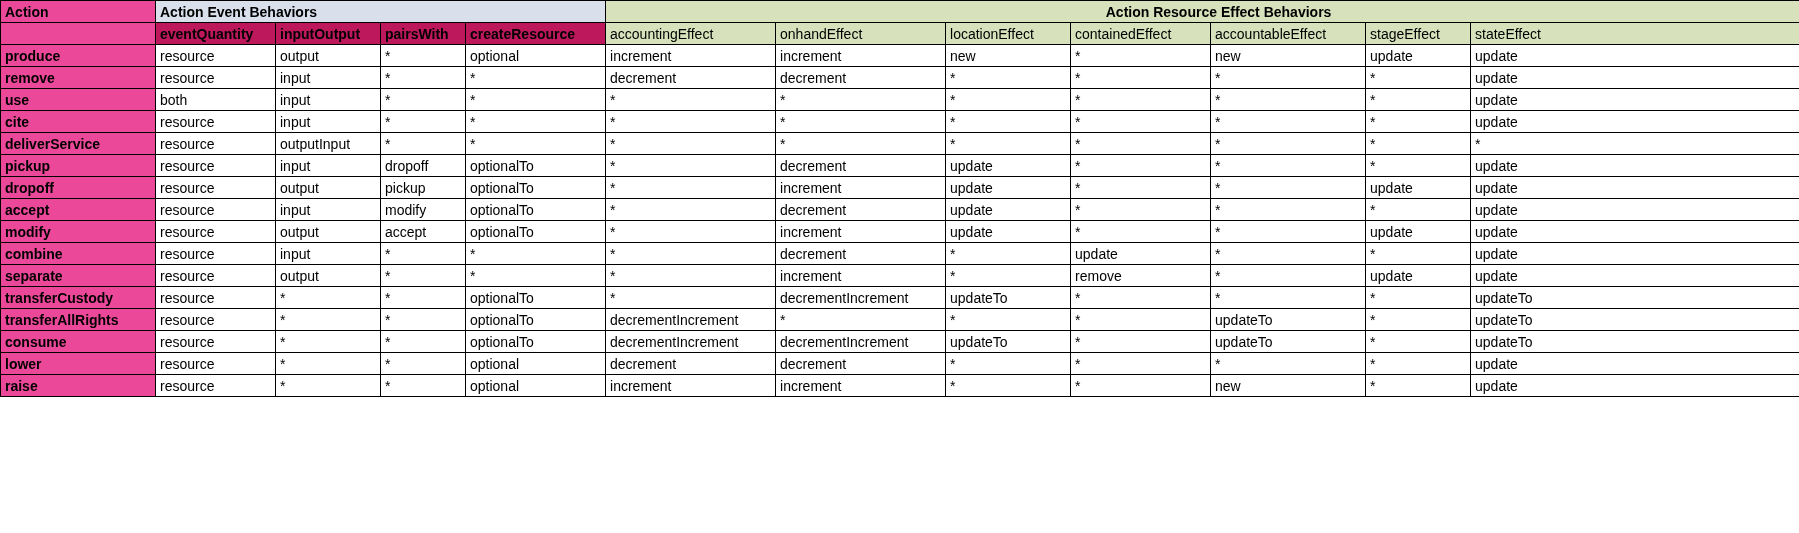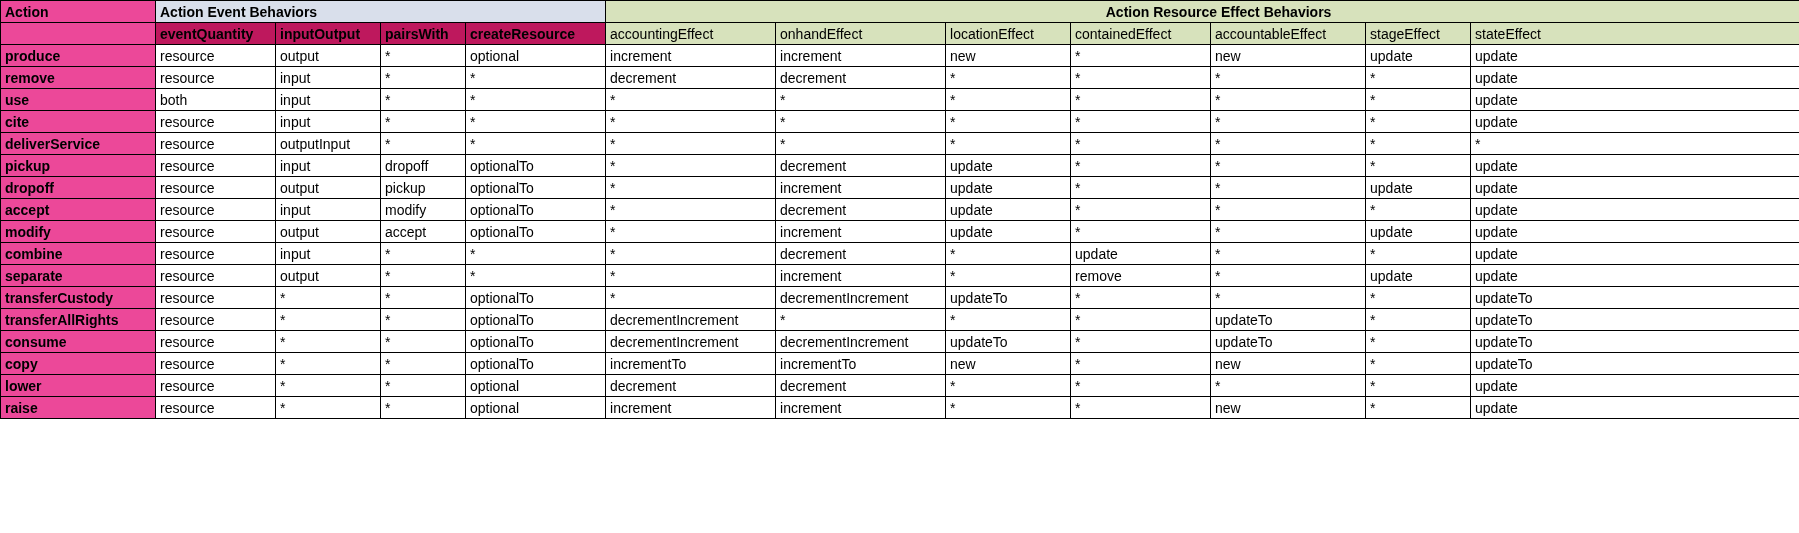--- a/index.html
+++ b/index.html
@@ -283,34 +283,20 @@
         <td class="cell">optionalTo</td>
         <td class="cell">decrementIncrement</td>
         <td class="cell">decrementIncrement</td>
         <td class="cell">updateTo</td>
         <td class="cell">*</td>
         <td class="cell">updateTo</td>
         <td class="cell">*</td>
         <td class="cell">updateTo</td>
       </tr>
       <tr>
-        <td class="pink">copy</td>
-        <td class="cell">resource</td>
-        <td class="cell">*</td>
-        <td class="cell">*</td>
-        <td class="cell">optionalTo</td>
-        <td class="cell">incrementTo</td>
-        <td class="cell">incrementTo</td>
-        <td class="cell">new</td>
-        <td class="cell">*</td>
-        <td class="cell">new</td>
-        <td class="cell">*</td>
-        <td class="cell">updateTo</td>
-      </tr>
-      <tr>
         <td class="pink">lower</td>
         <td class="cell">resource</td>
         <td class="cell">*</td>
         <td class="cell">*</td>
         <td class="cell">optional</td>
         <td class="cell">decrement</td>
         <td class="cell">decrement</td>
         <td class="cell">*</td>
         <td class="cell">*</td>
         <td class="cell">*</td>

